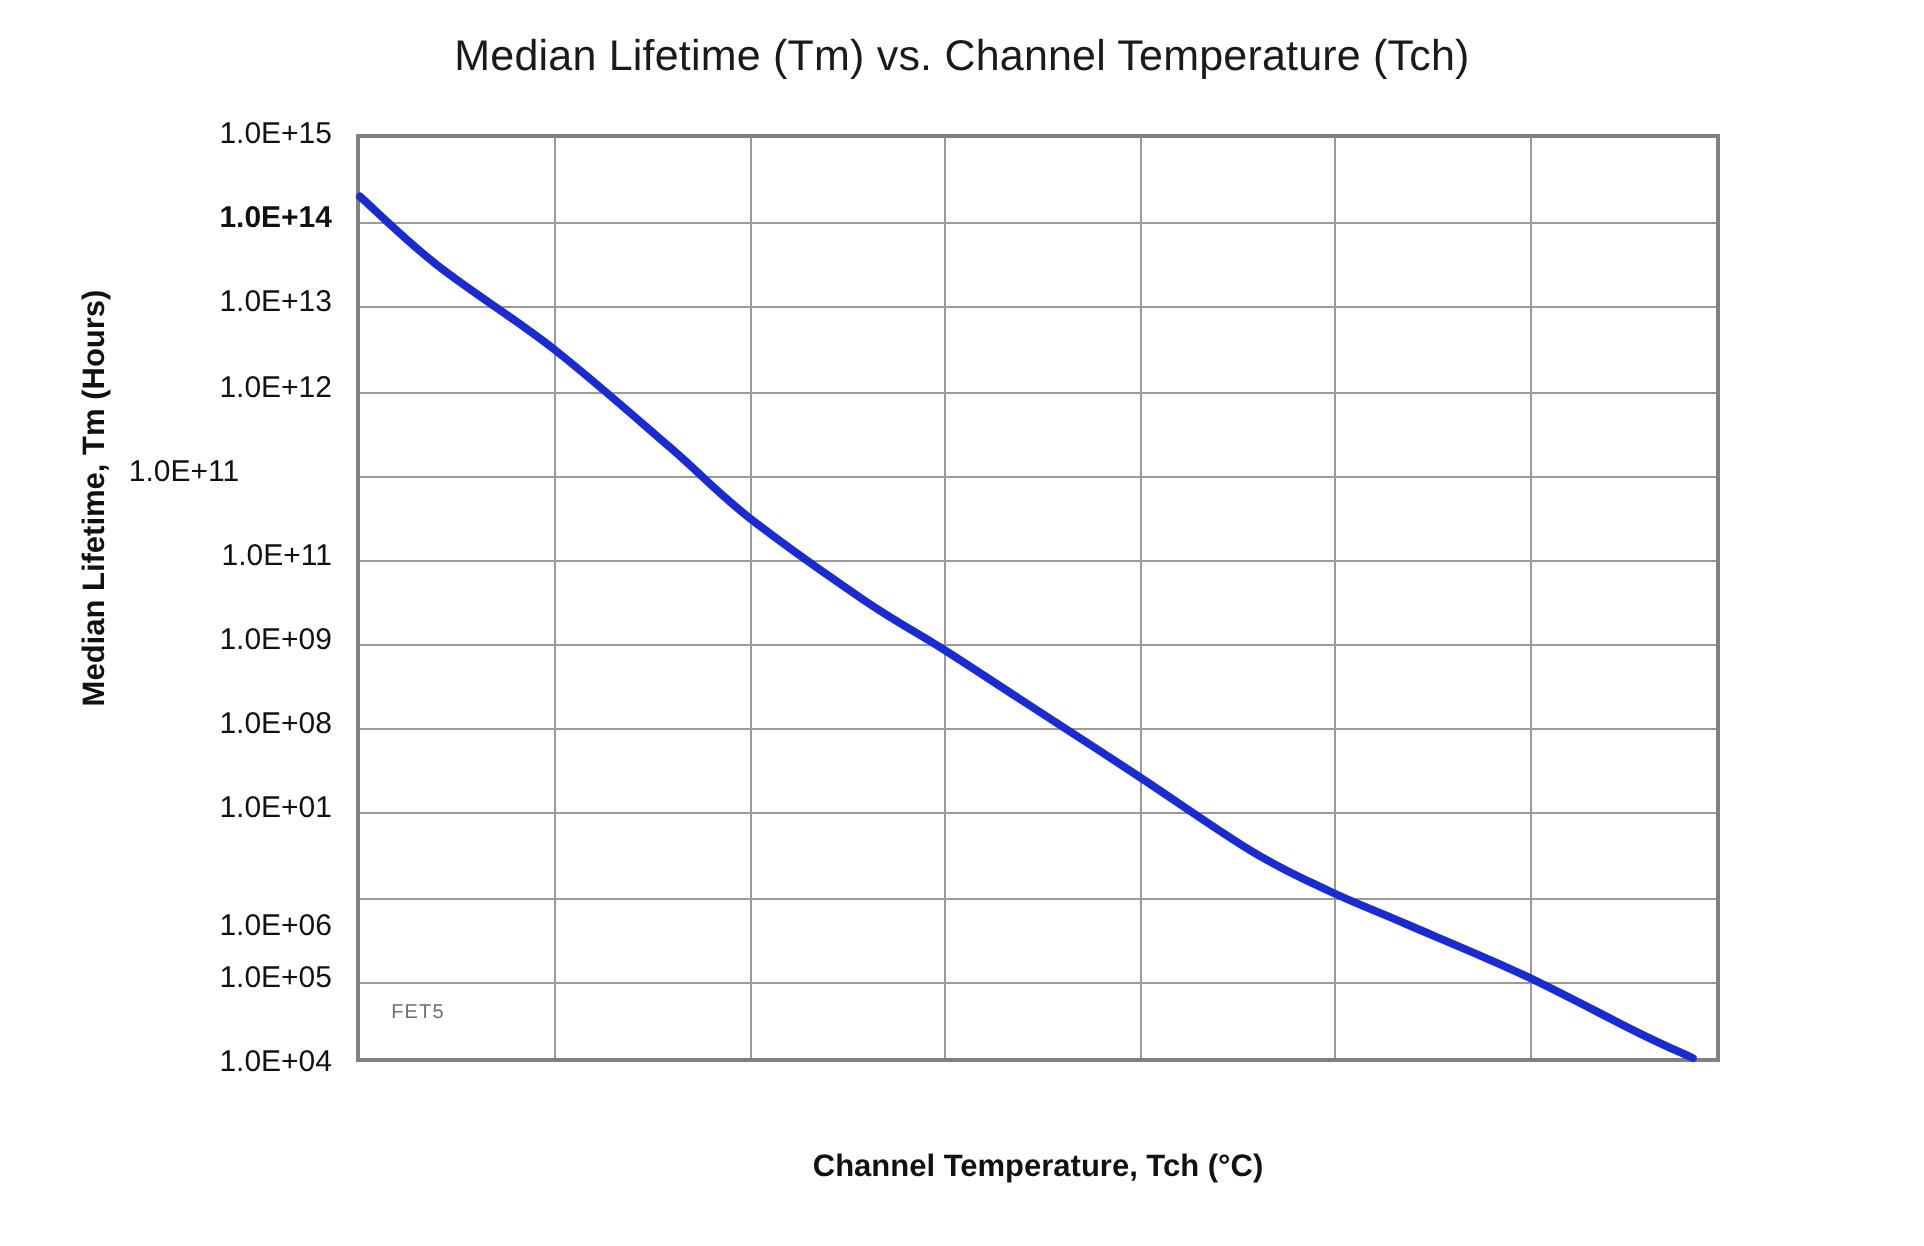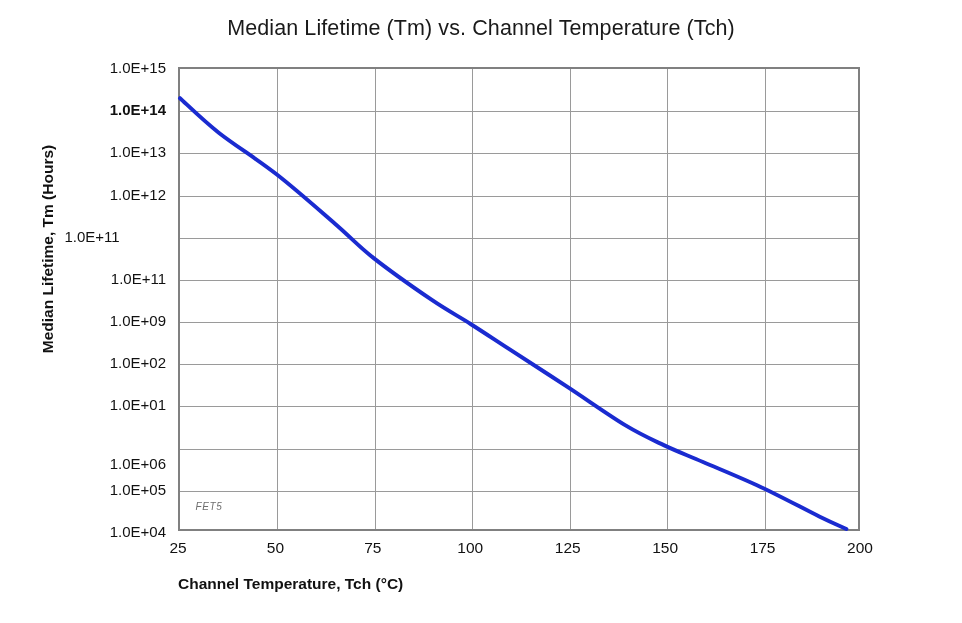--- a/index.html
+++ b/index.html
@@ -52,20 +52,21 @@
     color: #111111;
     white-space: nowrap;
   }
 
   
   #x-axis-title {
     position: absolute;
     left: 178px;
     top: 575px;
     width: 682px;
+    text-align: center;
     font-size: 15.5px;
     font-weight: bold;
     color: #111111;
     white-space: nowrap;
   }
 
   
   #plot-area {
     position: absolute;
     left: 178px;
@@ -159,28 +160,28 @@
   <div id="y-axis-title">Median Lifetime, Tm  (Hours)</div>
 
   <div id="y-ticks">
       <div class="ytick" style="top: 0px;">1.0E+15</div>
       <div class="ytick" style="top: 42.1818px; font-weight: bold;">1.0E+14</div>
       <div class="ytick" style="top: 84.3636px;">1.0E+13</div>
       <div class="ytick" style="top: 126.545px;">1.0E+12</div>
       <div class="ytick" style="top: 168.727px; text-align: center;">1.0E+11</div>
       <div class="ytick" style="top: 210.909px;">1.0E+11</div>
       <div class="ytick" style="top: 253.091px;">1.0E+09</div>
-      <div class="ytick" style="top: 295.273px;">1.0E+02</div>
+      <div class="ytick" style="top: 295.273px;">1.0E+08</div>
       <div class="ytick" style="top: 337.455px;">1.0E+01</div>
       <div class="ytick" style="top: 396px;">1.0E+06</div>
       <div class="ytick" style="top: 421.818px;">1.0E+05</div>
       <div class="ytick" style="top: 464px; text-align: right;">1.0E+04</div>
     </div>
 
-  <div id="plot-area" style="border-color: rgb(128, 128, 128); font-style: italic;">
+  <div id="plot-area" style="border-color: rgb(128, 128, 128);">
       <div class="gridline-v" style="left: 584.571px; background: rgb(154, 154, 154);"></div>
       <div class="gridline-v" style="left: 487.143px; background: rgb(154, 154, 154);"></div>
       <div class="gridline-v" style="left: 389.714px; background: rgb(154, 154, 154);"></div>
       <div class="gridline-v" style="left: 292.286px; background: rgb(154, 154, 154);"></div>
       <div class="gridline-v" style="left: 194.857px; background: rgb(154, 154, 154);"></div>
       <div class="gridline-v" style="left: 97.4286px; background: rgb(154, 154, 154);"></div>
       <div class="gridline-h" style="top: 42.1818px; background: rgb(154, 154, 154);"></div>
       <div class="gridline-h" style="top: 84.3636px; background: rgb(154, 154, 154);"></div>
       <div class="gridline-h" style="top: 126.545px; background: rgb(154, 154, 154);"></div>
       <div class="gridline-h" style="top: 168.727px; background: rgb(154, 154, 154);"></div>
@@ -189,26 +190,16 @@
       <div class="gridline-h" style="top: 295.273px; background: rgb(154, 154, 154);"></div>
       <div class="gridline-h" style="top: 337.455px; background: rgb(154, 154, 154);"></div>
       <div class="gridline-h" style="top: 379.636px; background: rgb(154, 154, 154);"></div>
       <div class="gridline-h" style="top: 421.818px; background: rgb(154, 154, 154);"></div>
     <svg id="series-svg" viewBox="0 0 682 464" preserveAspectRatio="none">
       <path id="series-path-0" fill="none" stroke-linecap="round" stroke-linejoin="round" d="M 0.00 29.48 C 6.50 35.28, 22.73 51.42, 38.97 64.24 C 55.21 77.06, 77.94 91.12, 97.43 106.42 C 116.91 121.72, 139.65 141.97, 155.89 156.03 C 172.12 170.09, 178.62 177.96, 194.86 190.78 C 211.10 203.61, 237.08 221.90, 253.31 232.97 C 269.55 244.03, 279.30 248.91, 292.29 257.18 C 305.28 265.45, 315.02 271.99, 331.26 282.57 C 347.50 293.16, 370.23 307.85, 389.71 320.67 C 409.20 333.49, 431.93 349.68, 448.17 359.51 C 464.41 369.34, 474.15 373.48, 487.14 379.64 C 500.13 385.79, 509.88 389.39, 526.11 396.42 C 542.35 403.45, 565.09 412.67, 584.57 421.82 C 604.06 430.96, 628.74 444.27, 643.03 451.30 C 657.32 458.33, 665.76 461.88, 670.31 464.00" stroke="#1a2bd0" stroke-width="4"></path>
     </svg>
     <div id="annotation-fet5" style="left: 15.5886px; top: 431.604px; color: rgb(110, 110, 110);">FET5</div>
   </div>
 
-  <div id="x-ticks">
-      <div class="xtick" style="left: 0px;">25</div>
-      <div class="xtick" style="left: 97.4286px;">50</div>
-      <div class="xtick" style="left: 194.857px;">75</div>
-      <div class="xtick" style="left: 292.286px;">100</div>
-      <div class="xtick" style="left: 389.714px;">125</div>
-      <div class="xtick" style="left: 487.143px;">150</div>
-      <div class="xtick" style="left: 584.571px;">175</div>
-      <div class="xtick" style="left: 682px;">200</div>
-    </div>
 
   <div id="x-axis-title">Channel Temperature, Tch  (°C)</div>
 
 </div>
 
 </body></html>

